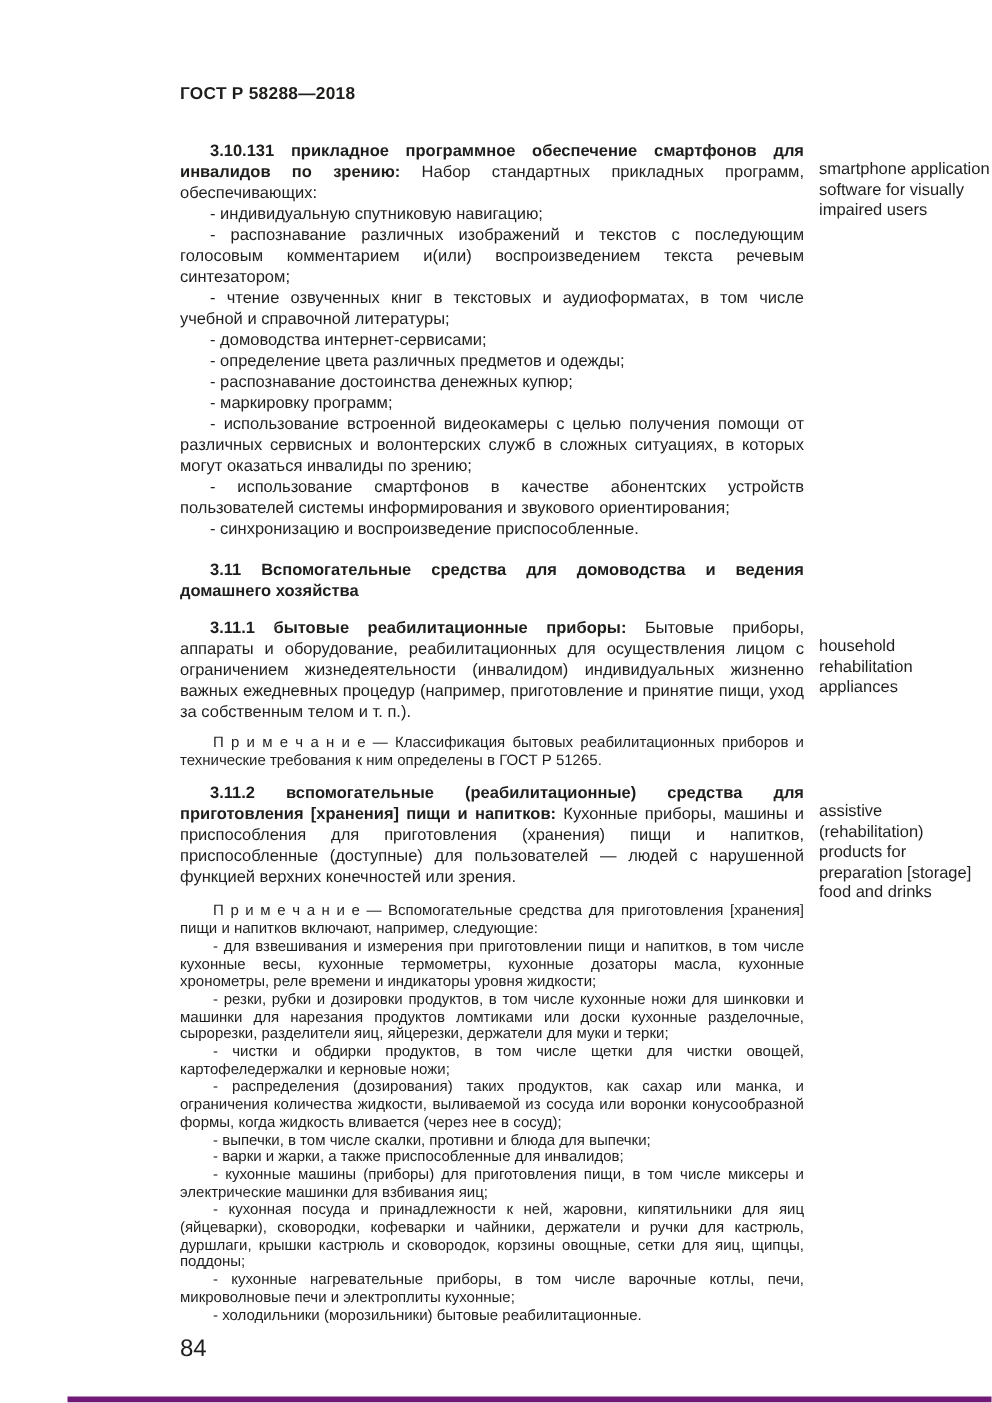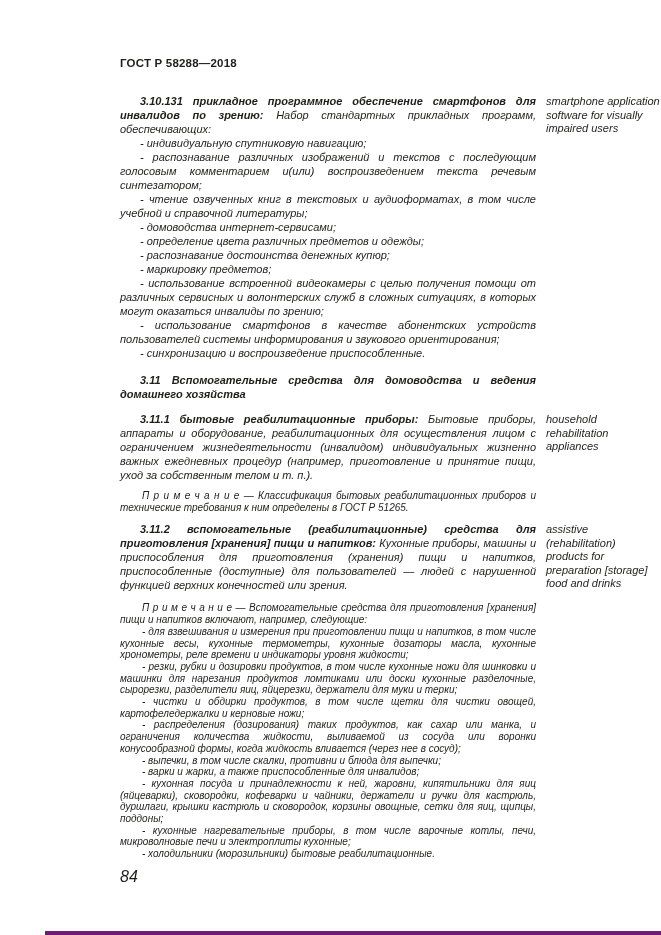--- a/index.html
+++ b/index.html
@@ -23,27 +23,26 @@
     font-size:11.5px;
     font-weight:bold;
     letter-spacing:0.2px;
     margin-bottom:25px;
   }
   .main-col {
     width:416px;
     font-size:11px;
     line-height:14px;
     text-align:justify;
-    font-style:italic;
   }
   .para { text-indent:20px; }
   .term-block { position:relative; }
   .margin-note {
     position:absolute;
-    top:1px;
+    top:13px;
     left:426px;
     width:114px;
     font-size:11px;
     line-height:13.5px;
     text-align:left;
     text-indent:0;
   }
   .section-heading {
     font-weight:bold;
     text-indent:20px;
@@ -75,21 +74,21 @@
 
     <div class="term-block">
       <p class="para"><b>3.10.131 прикладное программное обеспечение смартфонов для инвалидов по зрению:</b> <span>Набор стандартных прикладных программ, обеспечивающих:</span></p>
       <div class="margin-note">smartphone application software for visually impaired users</div>
       <p class="para">- индивидуальную спутниковую навигацию;</p>
       <p class="para">- распознавание различных изображений и текстов с последующим голосовым комментарием и(или) воспроизведением текста речевым синтезатором;</p>
       <p class="para">- чтение озвученных книг в текстовых и аудиоформатах, в том числе учебной и справочной литературы;</p>
       <p class="para">- домоводства интернет-сервисами;</p>
       <p class="para">- определение цвета различных предметов и одежды;</p>
       <p class="para">- распознавание достоинства денежных купюр;</p>
-      <p class="para">- маркировку предметов;</p>
+      <p class="para">- маркировку программ;</p>
       <p class="para">- использование встроенной видеокамеры с целью получения помощи от различных сервисных и волонтерских служб в сложных ситуациях, в которых могут оказаться инвалиды по зрению;</p>
       <p class="para">- использование смартфонов в качестве абонентских устройств пользователей системы информирования и звукового ориентирования;</p>
       <p class="para">- синхронизацию и воспроизведение приспособленные.</p>
     </div>
 
     <p class="section-heading">3.11 Вспомогательные средства для домоводства и ведения домашнего хозяйства</p>
 
     <div class="term-block">
       <p class="para"><b>3.11.1 бытовые реабилитационные приборы:</b> <span>Бытовые приборы, аппараты и оборудование, реабилитационных для осуществления лицом с ограничением жизнедеятельности (инвалидом) индивидуальных жизненно важных ежедневных процедур (например, приготовление и принятие пищи, уход за собственным телом и т. п.).</span></p>
       <div class="margin-note">household rehabilitation appliances</div>
@@ -99,20 +98,21 @@
     <div class="term-block">
       <p class="para"><b>3.11.2 вспомогательные (реабилитационные) средства для приготовления [хранения] пищи и напитков:</b> <span>Кухонные приборы, машины и приспособления для приготовления (хранения) пищи и напитков, приспособленные (доступные) для пользователей — людей с нарушенной функцией верхних конечностей или зрения.</span></p>
       <div class="margin-note">assistive (rehabilitation) products for preparation [storage] food and drinks</div>
       <p class="para note-small block-gap-top">П р и м е ч а н и е — Вспомогательные средства для приготовления [хранения] пищи и напитков включают, например, следующие:</p>
       <p class="para note-small">- для взвешивания и измерения при приготовлении пищи и напитков, в том числе кухонные весы, кухонные термометры, кухонные дозаторы масла, кухонные хронометры, реле времени и индикаторы уровня жидкости;</p>
       <p class="para note-small">- резки, рубки и дозировки продуктов, в том числе кухонные ножи для шинковки и машинки для нарезания продуктов ломтиками или доски кухонные разделочные, сырорезки, разделители яиц, яйцерезки, держатели для муки и терки;</p>
       <p class="para note-small">- чистки и обдирки продуктов, в том числе щетки для чистки овощей, картофеледержалки и керновые ножи;</p>
       <p class="para note-small">- распределения (дозирования) таких продуктов, как сахар или манка, и ограничения количества жидкости, выливаемой из сосуда или воронки конусообразной формы, когда жидкость вливается (через нее в сосуд);</p>
       <p class="para note-small">- выпечки, в том числе скалки, противни и блюда для выпечки;</p>
       <p class="para note-small">- варки и жарки, а также приспособленные для инвалидов;</p>
+      <p class="para note-small">- кухонные машины (приборы) для приготовления пищи, в том числе миксеры и электрические машинки для взбивания яиц;</p>
       <p class="para note-small">- кухонная посуда и принадлежности к ней, жаровни, кипятильники для яиц (яйцеварки), сковородки, кофеварки и чайники, держатели и ручки для кастрюль, дуршлаги, крышки кастрюль и сковородок, корзины овощные, сетки для яиц, щипцы, поддоны;</p>
       <p class="para note-small">- кухонные нагревательные приборы, в том числе варочные котлы, печи, микроволновые печи и электроплиты кухонные;</p>
       <p class="para note-small">- холодильники (морозильники) бытовые реабилитационные.</p>
     </div>
 
     <div class="page-number">84</div>
 
   </div>
 </div>
 

